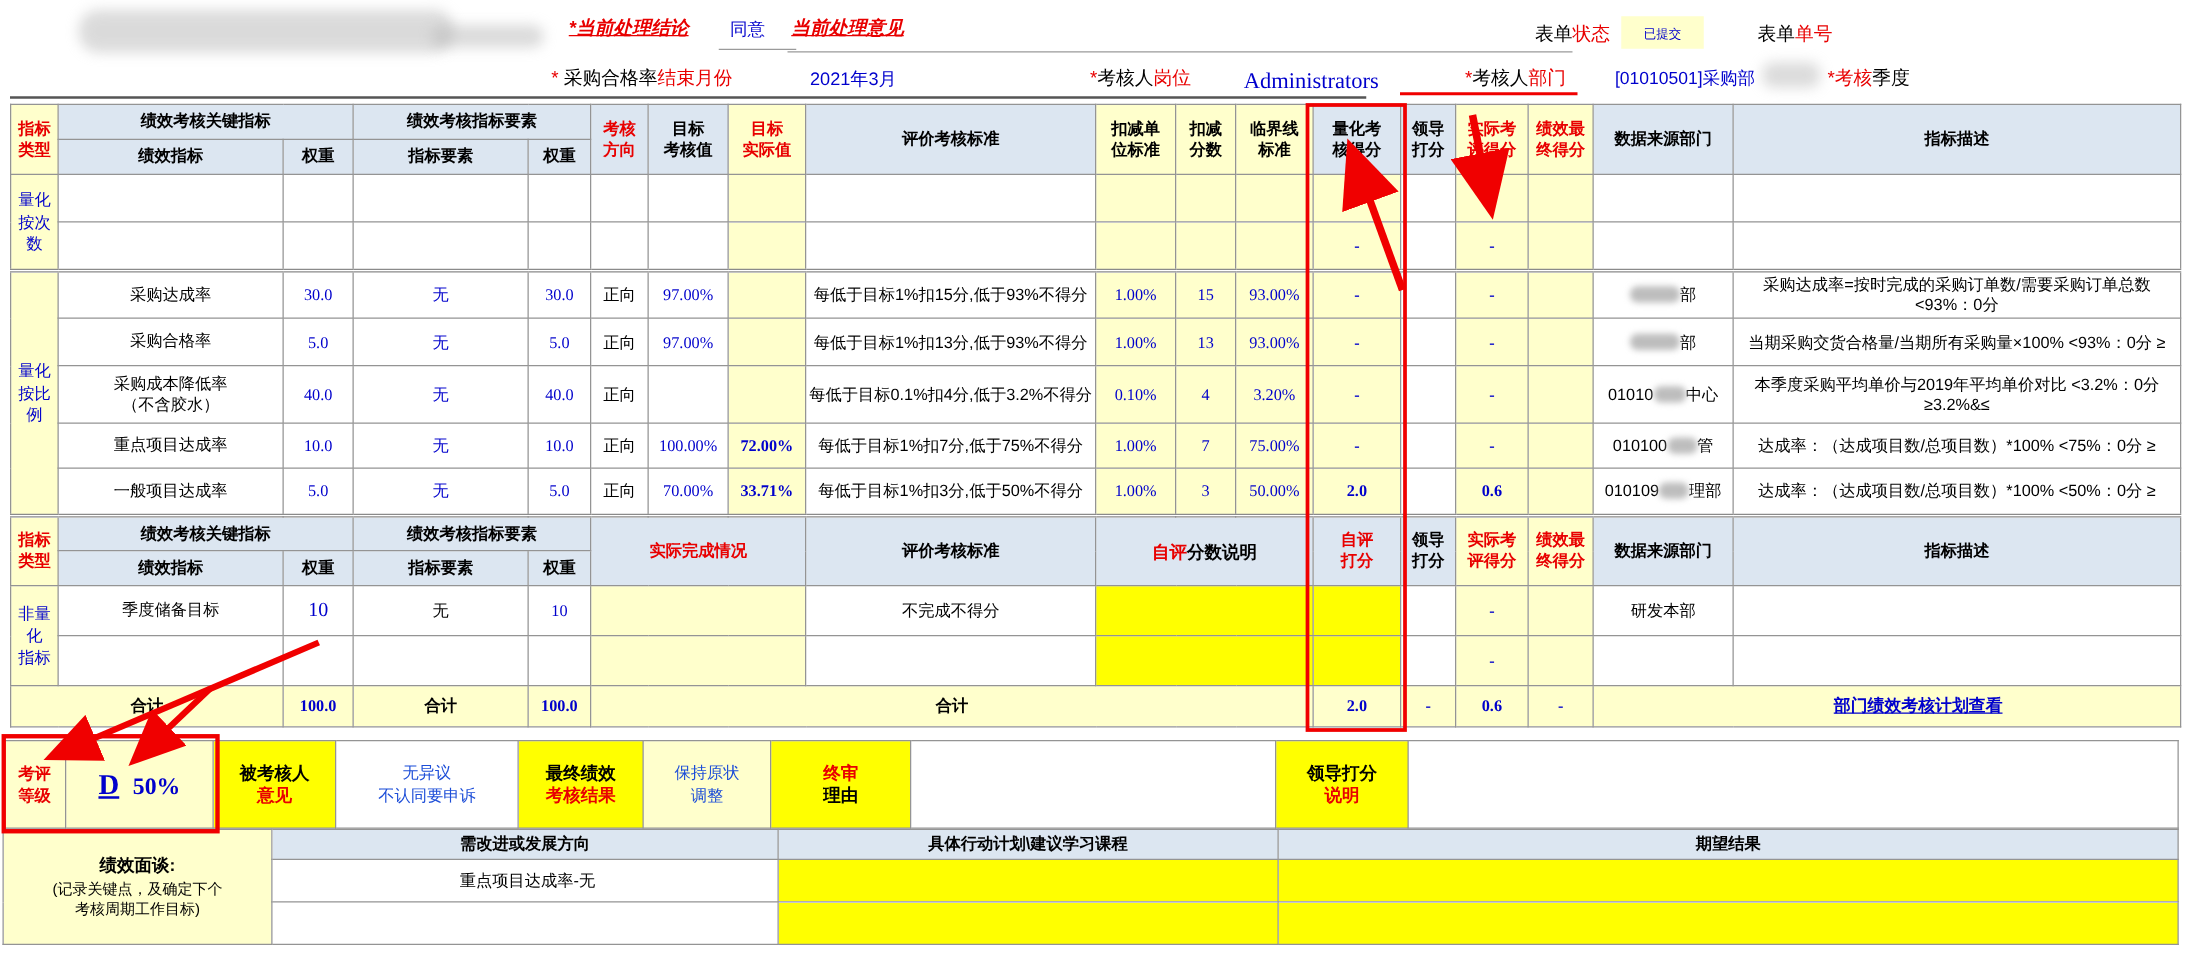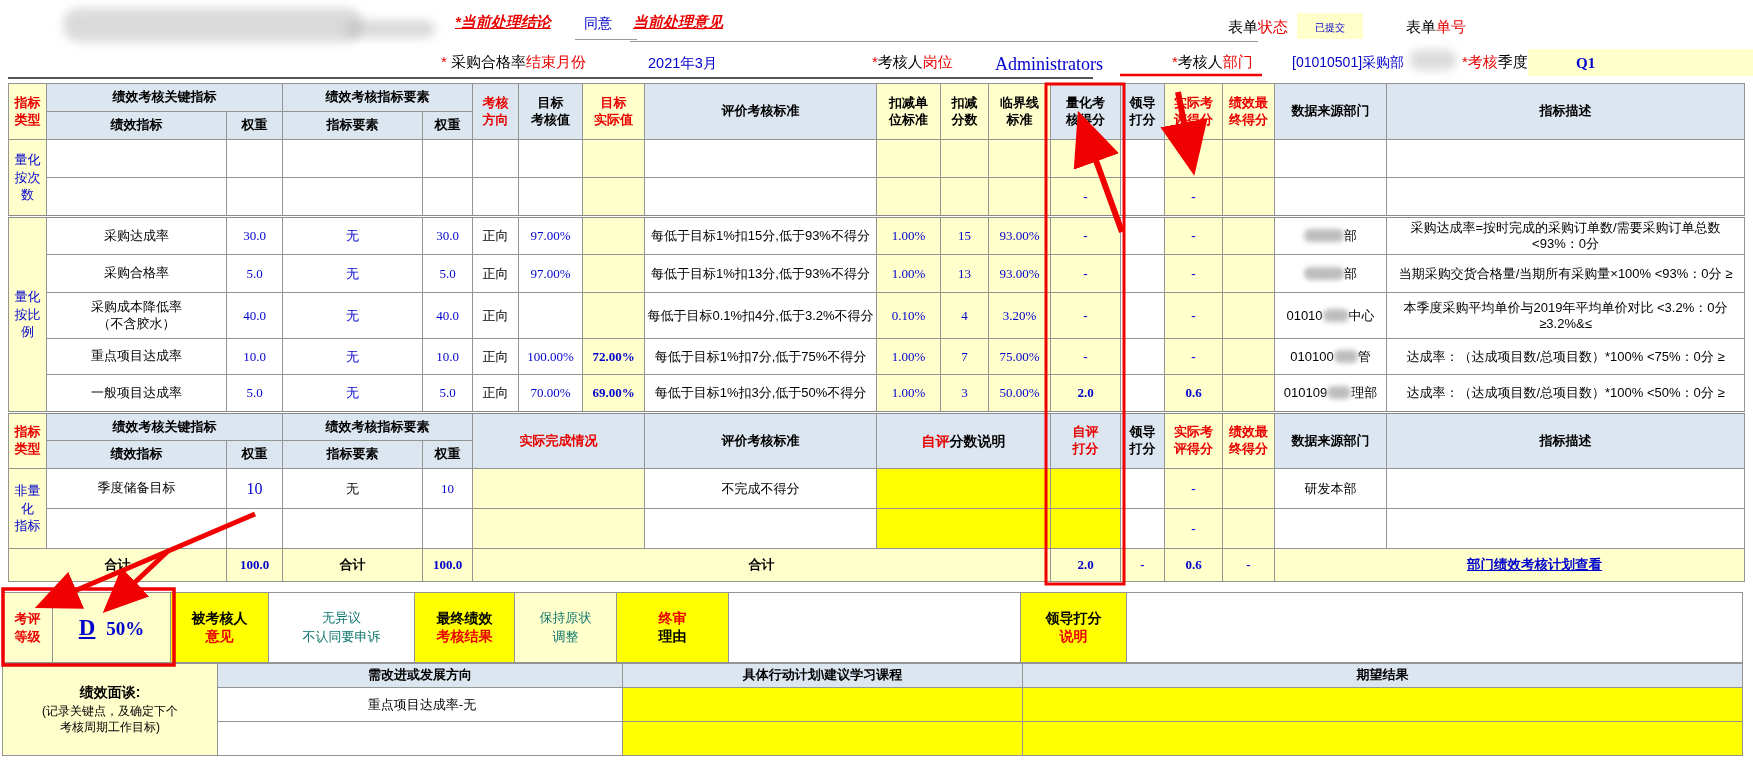--- a/index.html
+++ b/index.html
@@ -24,21 +24,21 @@
   .hdr{background:#dce6f1;font-weight:bold;font-size:14px;line-height:1.3;}
   .hdrR{background:#dce6f1;font-weight:bold;font-size:14px;line-height:1.3;color:#e80000;}
   .hy{background:#ffffcc;font-weight:bold;font-size:14px;line-height:1.3;}
   .hyR{background:#ffffcc;font-weight:bold;font-size:14px;line-height:1.3;color:#e80000;}
   .py{background:#ffffcc;}
   .by{background:#ffff00;}
   .grp{background:#ffffcc;color:#0000cc;font-size:13px;line-height:1.35;}
   .num{font-family:"Liberation Serif","DejaVu Serif",serif;color:#0000cc;font-size:14px;}
   .numb{font-family:"Liberation Serif","DejaVu Serif",serif;color:#0000cc;font-size:14px;font-weight:bold;}
   .blue{color:#0000cc;}
-  .blueTxt{color:#0f766e;font-size:14px;line-height:1.45;}
+  .blueTxt{color:#1d4ed8;font-size:14px;line-height:1.45;}
   .std{font-size:12.5px;line-height:1.2;}
   .desc{font-size:12.5px;line-height:1.2;}
   .nameC{font-size:13.5px;line-height:1.25;}
   .left{text-align:left;}
   .right{text-align:right;padding-right:8px;}
   .b{font-weight:bold;font-size:14px;}
   .redB{color:#e80000;font-weight:bold;font-size:14px;}
   .lnk{color:#0000cc;text-decoration:underline;font-weight:bold;font-size:13.5px;cursor:pointer;}
   .redact{display:inline-block;height:13px;border-radius:6px;background:#bdbdbd;
           filter:blur(2.5px);vertical-align:-2px;}
@@ -87,23 +87,20 @@
   </div>
   <div class="fld blueV serif" style="left:995px;top:54px;font-size:18px;">Administrators</div>
 
   <div class="fld" style="left:1172px;top:53px;">
     <span class="red">*</span><span>考核人</span><span class="red">部门</span>
   </div>
   <div class="fld blueV" style="left:1292px;top:54px;font-size:14px;">[01010501]采购部</div>
 
   <div class="fld" style="left:1462px;top:53px;">
     <span class="red">*</span><span class="red">考核</span><span>季度</span>
-  </div>
-  <div class="box" style="left:1528px;top:49px;width:225px;height:27px;line-height:27px;">
-    <span class="blueV serif" style="font-size:15px;font-weight:bold;padding-left:48px;">Q1</span>
   </div>
 
   <table class="t" style="left:8px;top:83px;width:1736px;">
     <colgroup>
       <col style="width:38px">
         <col style="width:180px">
         <col style="width:56px">
         <col style="width:140px">
       <col style="width:50px">
         <col style="width:46px">
@@ -278,21 +275,21 @@
       <td><span>010100</span><span class="redact" style="width:24px"></span><span>管</span></td>
       <td class="desc">达成率：（达成项目数/总项目数）*100% &lt;75%：0分 ≥</td>
     </tr>
     <tr style="height:38px">
       <td class="nameC pre">一般项目达成率</td>
       <td class="num">5.0</td>
       <td class="blue">无</td>
       <td class="num">5.0</td>
       <td>正向</td>
       <td class="num">70.00%</td>
-      <td class="py numb">69.00%</td>
+      <td class="py numb">33.71%</td>
       <td class="std">每低于目标1%扣3分,低于50%不得分</td>
       <td class="py num">1.00%</td>
       <td class="py num">3</td>
       <td class="py num">50.00%</td>
       <td class="py numb">2.0</td>
       <td></td>
       <td class="py numb">0.6</td>
       <td class="py"></td>
       <td><span>010109</span><span class="redact" style="width:24px"></span><span>理部</span></td>
       <td class="desc">达成率：（达成项目数/总项目数）*100% &lt;50%：0分 ≥</td>

